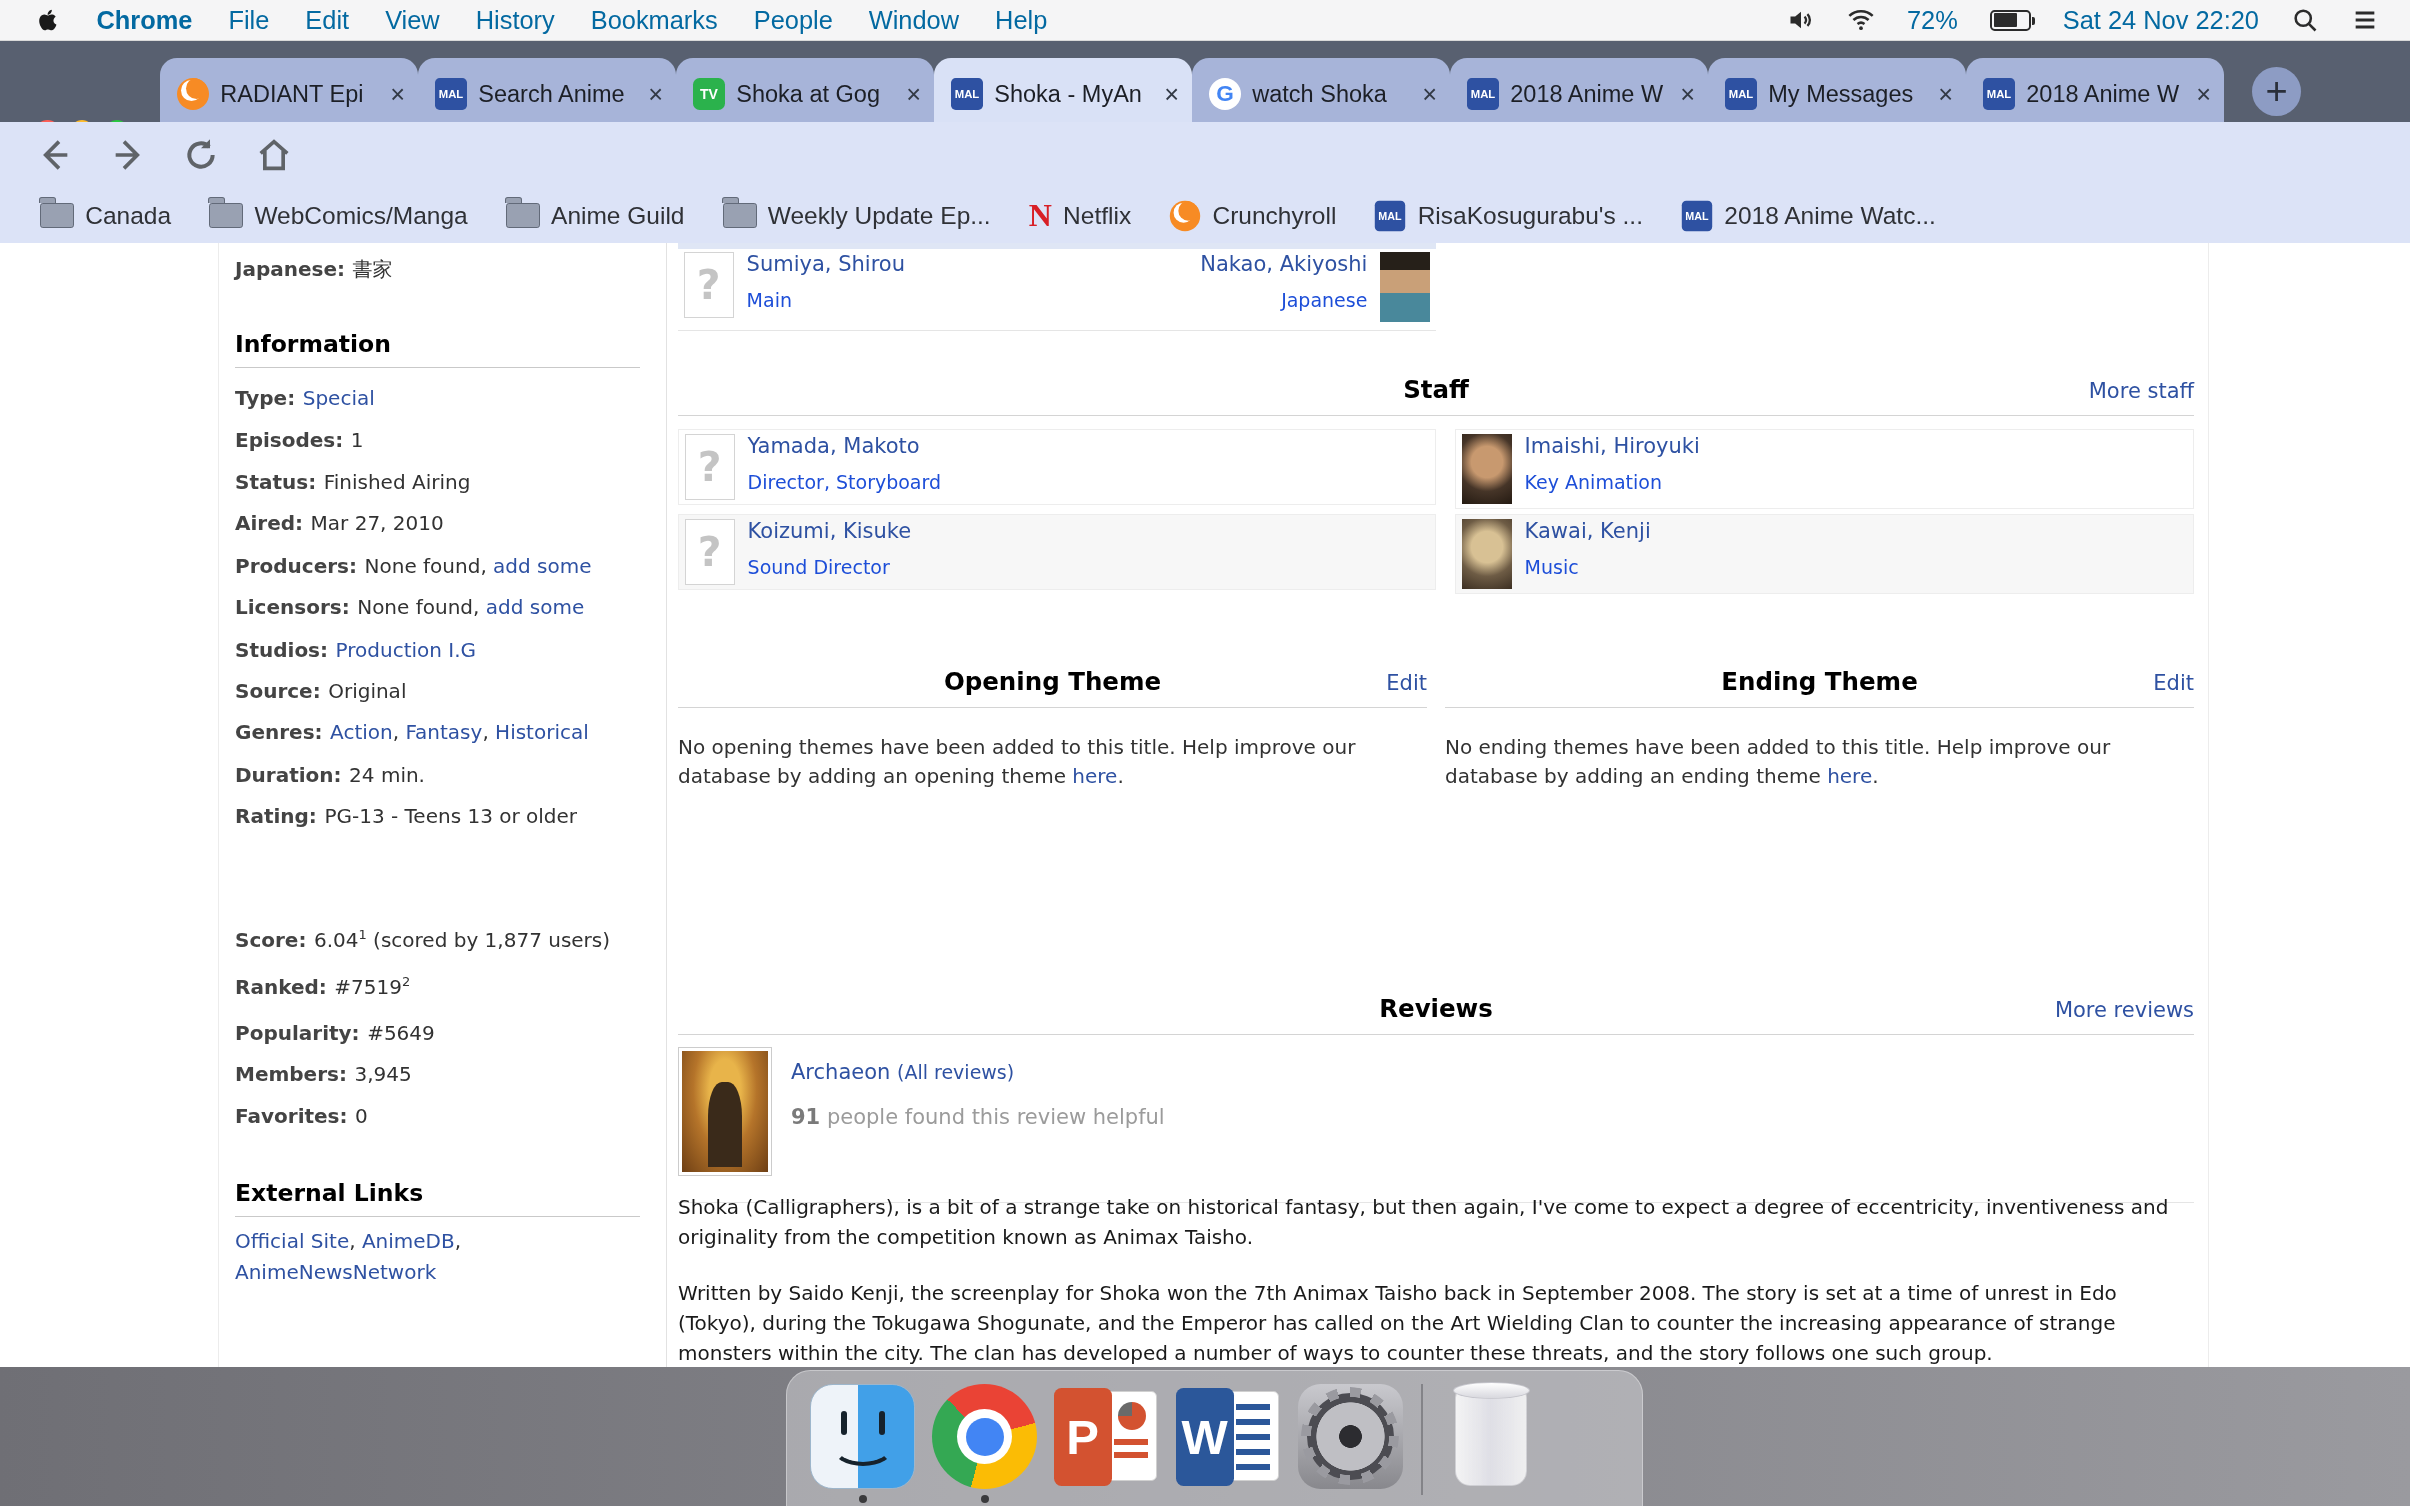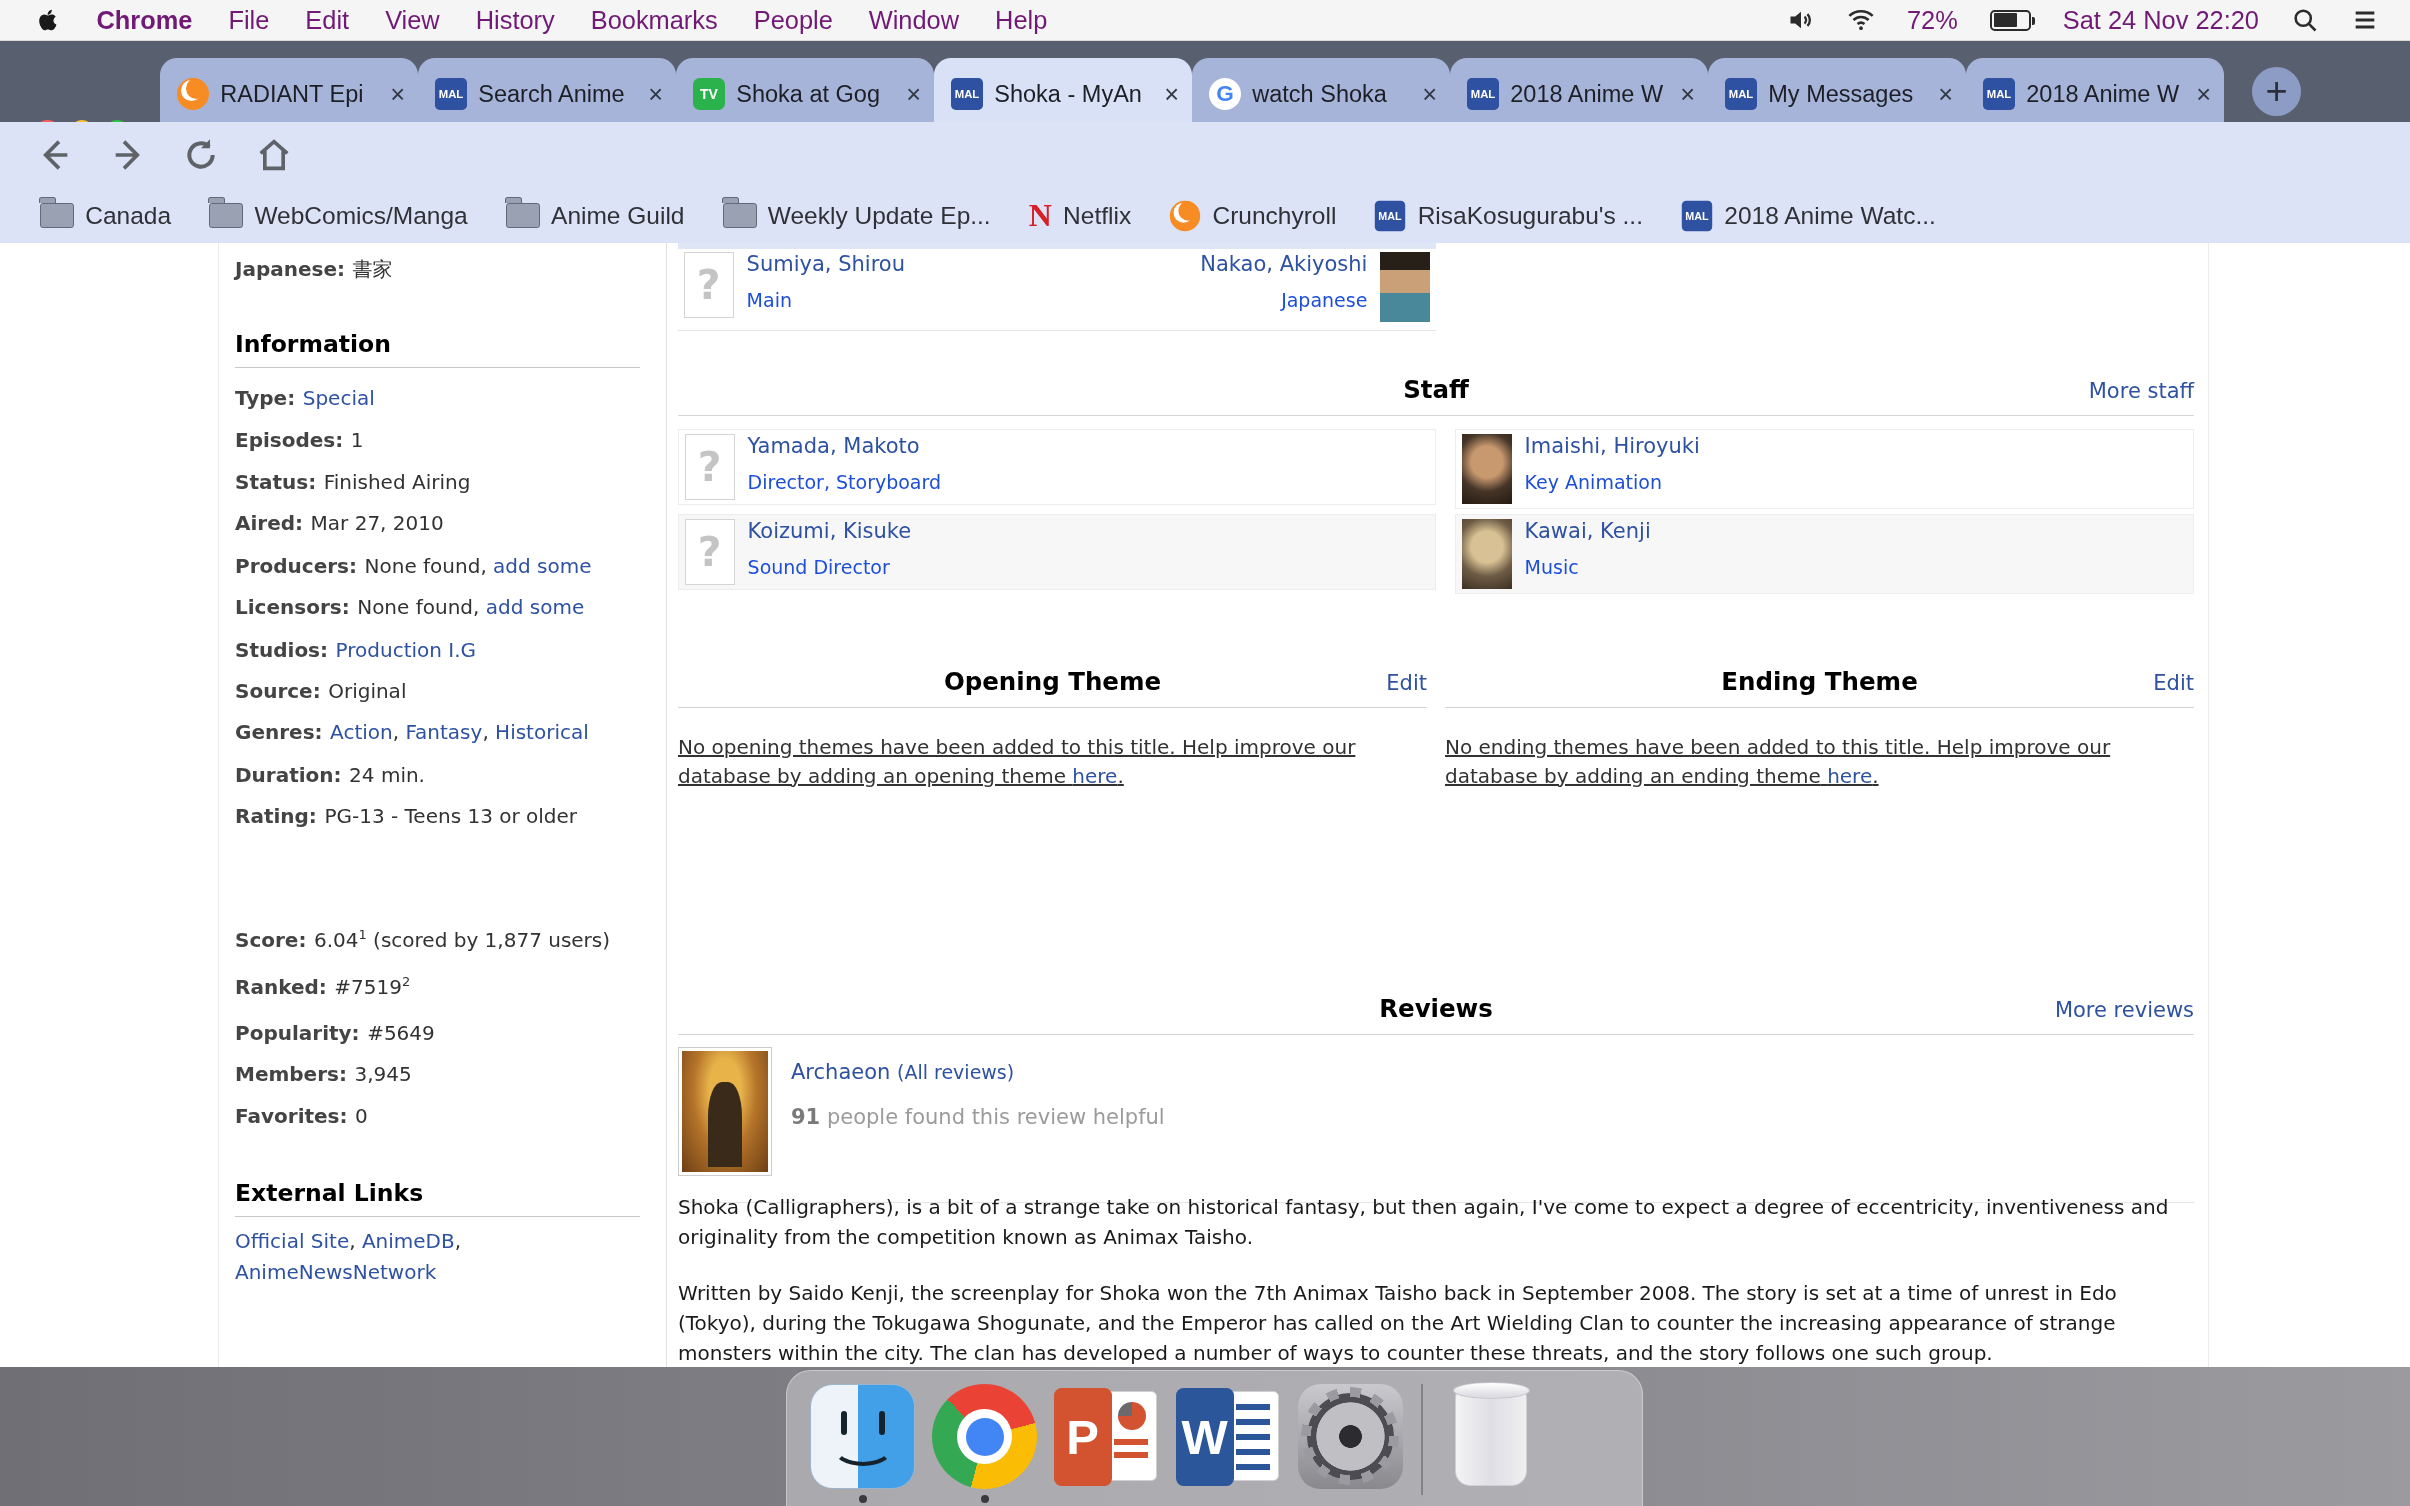--- a/index.html
+++ b/index.html
@@ -2,21 +2,21 @@
 <html style="font-size:15px"><head>
 <meta charset="utf-8">
 <style>
   * { margin:0; padding:0; box-sizing:border-box; }
   html,body { width:2411px; height:1507px; overflow:hidden; background:#fff;
               font-family:"Liberation Sans", sans-serif; }
 
   
   .menu-bar { position:absolute; left:0; top:0; width:2411px; height:41px;
     background:#f5f5f6; display:flex; align-items:center; padding:0 32px 0 36px;
-    font-size:25.4px; color:#701a75; border-bottom:0.9px solid #d9d9d9; }
+    font-size:25.4px; color:#0369a1; border-bottom:0.9px solid #d9d9d9; }
   .menu-left { display:flex; align-items:center; gap:36px; }
   .menu-item { white-space:nowrap; }
   .app-name { font-weight:bold; }
   .menu-right { margin-left:auto; display:flex; align-items:center; gap:32px; }
   .batt { position:relative; width:41px; height:21px; border:2.4px solid #2b2b2b; border-radius:4.7px; padding:1.9px; }
   .batt i { display:block; height:100%; width:70%; background:#2b2b2b; border-radius:0.9px; }
   .batt:after { content:""; position:absolute; right:-6.6px; top:5.6px; width:3.8px; height:7.5px; background:#2b2b2b; border-radius:0 1.9px 1.9px 0; }
   .mb-ic { width:28px; height:28px; display:inline-block; }
 
   
@@ -94,21 +94,21 @@
   .p-meta { margin-left:13px; }
   .p-name { font-size:21px; }
   .p-role { font-size:19px; color:#1d4ed8; margin-top:13px; }
   .photo { width:50px; height:70px; flex:none; }
   .ph-nakao { background:linear-gradient(180deg,#262019 0 26%,#c9a078 26% 58%,#49889b 58% 100%); }
   .ph-imaishi { background:radial-gradient(circle at 50% 40%, #c8996f 0 32%, #463528 60%, #241a12 100%); }
   .ph-kawai { background:radial-gradient(circle at 50% 40%, #d8c194 0 32%, #6e5c45 60%, #3c2f22 100%); }
   .staff-cell { border:0.9px solid #ededed; }
   .staff-cell.alt { background:#f7f7f7; }
   .theme-col { position:absolute; width:749px; }
-  .theme-body { font-size:20px; line-height:29px; margin-top:24.5px; color:#323232;text-decoration:underline; }
+  .theme-body { font-size:20px; line-height:29px; margin-top:24.5px; color:#323232; }
   .rev-avatar { width:94px; height:129px; border:0.9px solid #ccc; padding:2.8px; background:#fff; }
   .rev-avatar i { display:block; width:100%; height:100%;
     background:radial-gradient(ellipse at 50% 32%, #e8b44a 0 26%, #b5742a 52%, #6e3f14 100%); position:relative; }
   .rev-avatar i:after { content:""; position:absolute; left:30%; top:26%; width:40%; height:70%;
     background:#3a2a1a; border-radius:40% 40% 0 0; }
   .rev-meta-l { position:absolute; left:113px; top:13px; }
   .rev-meta-r { position:absolute; right:0; top:13px; text-align:right; }
   .rev-line { font-size:21px; margin-bottom:21px; }
   .gray { color:#9b9b9b; }
   .rev-para { font-size:20px; line-height:30px; color:#1a1a1a; margin-top:26px; }

